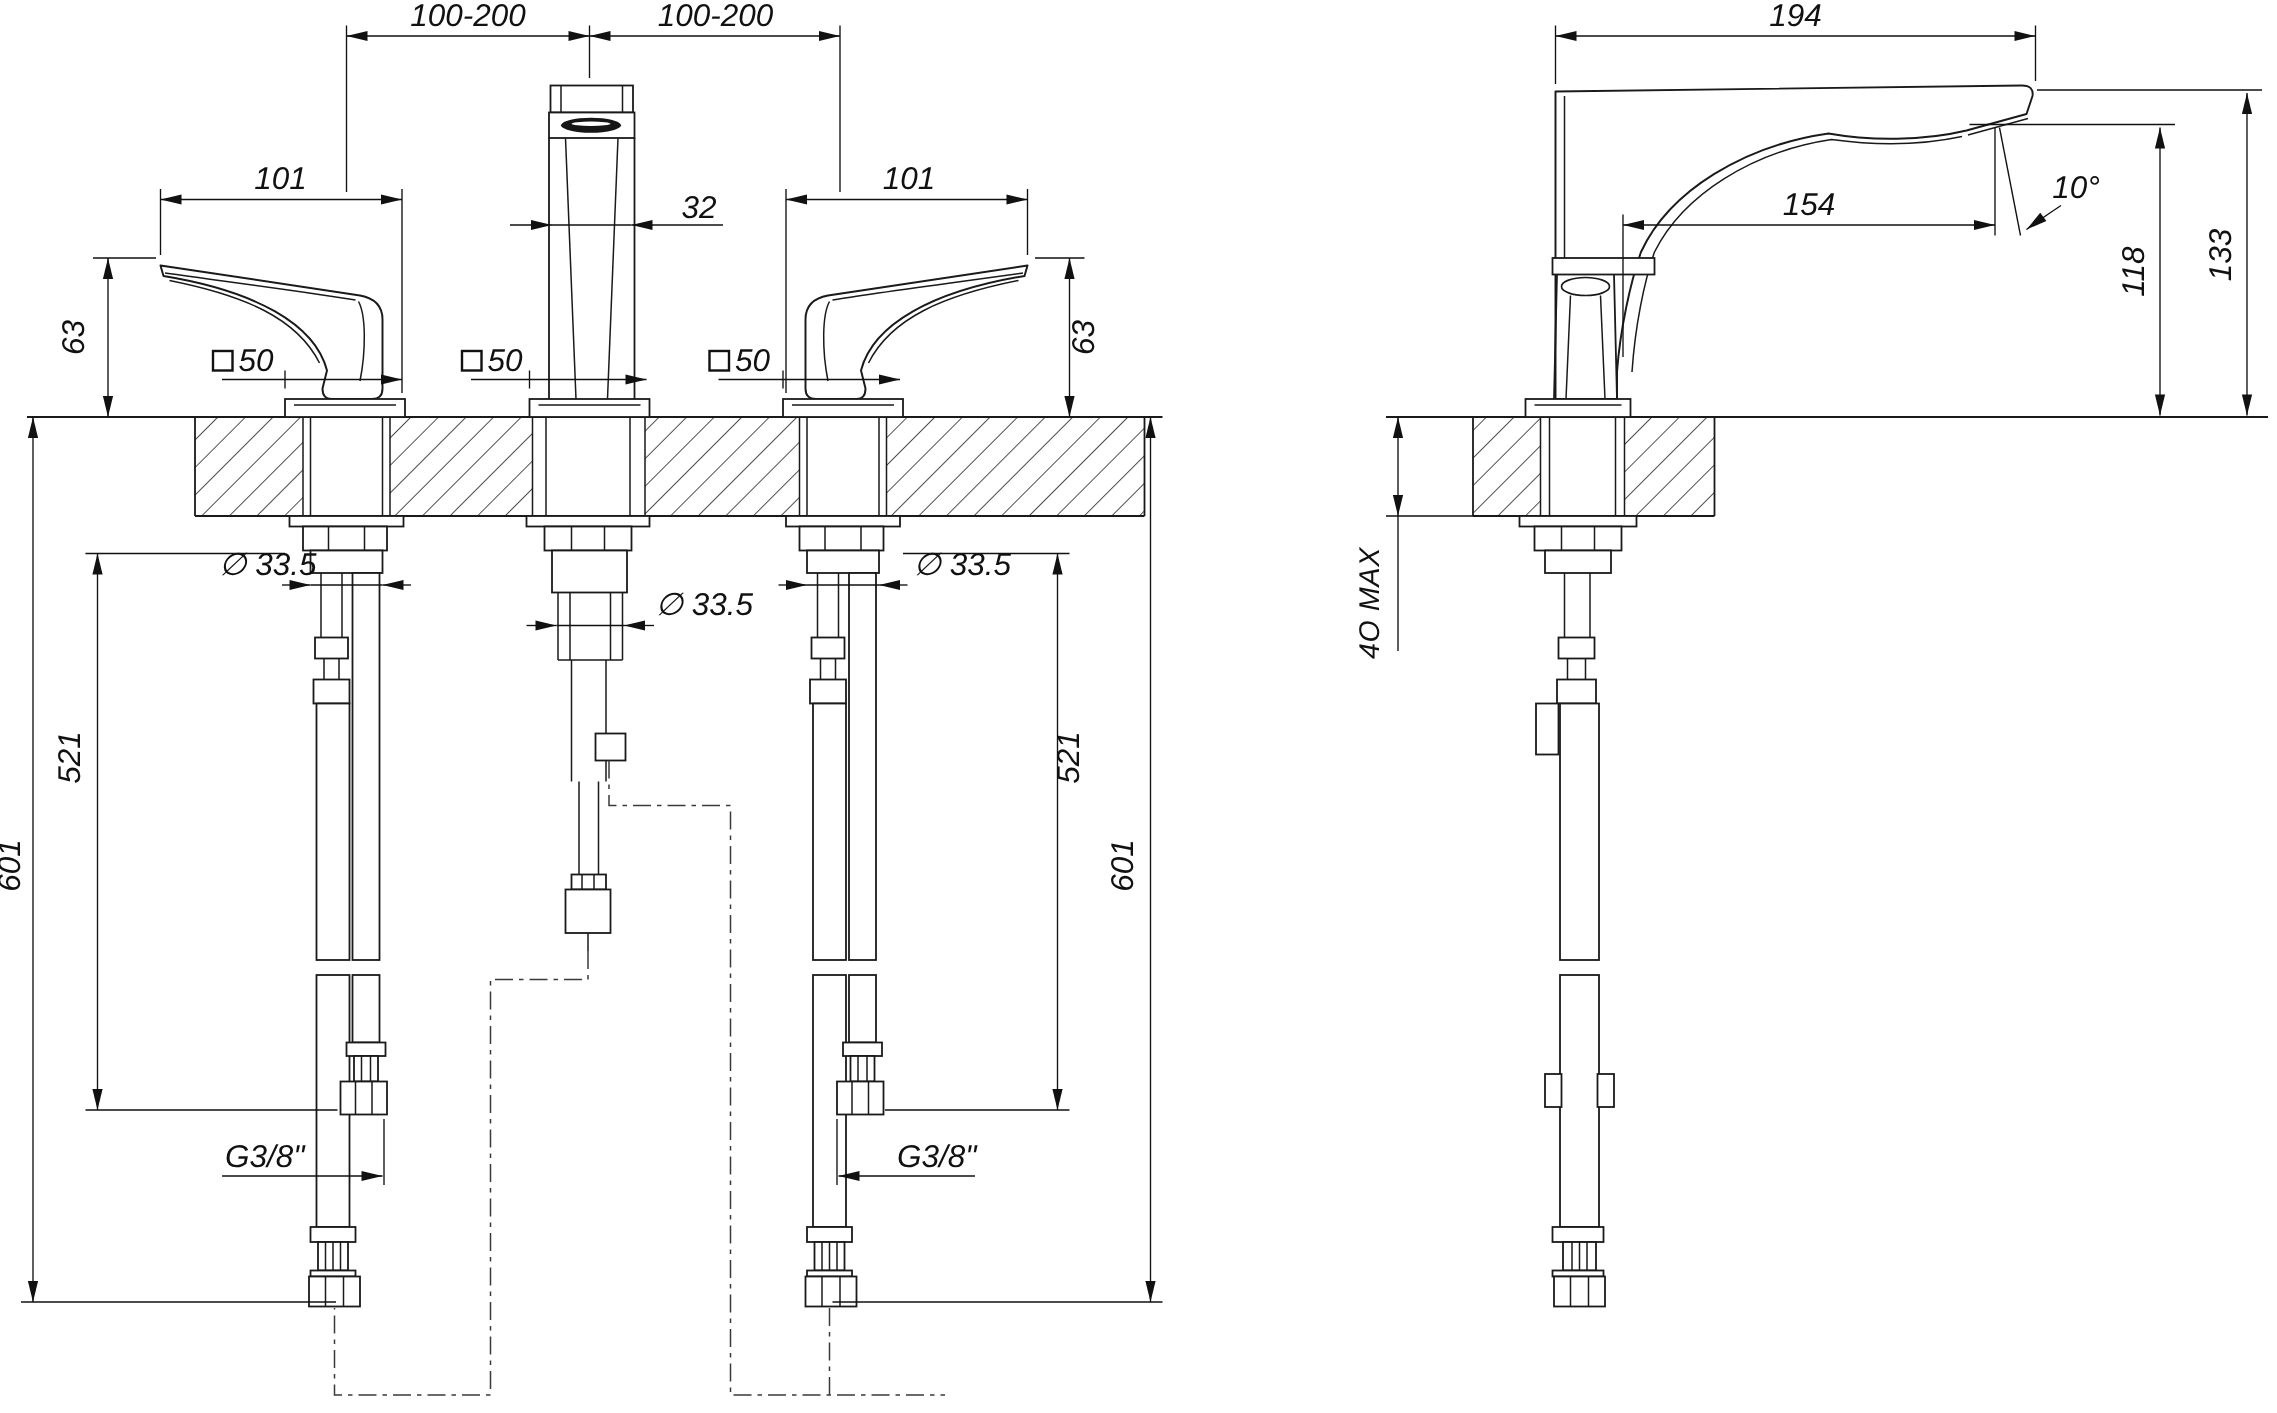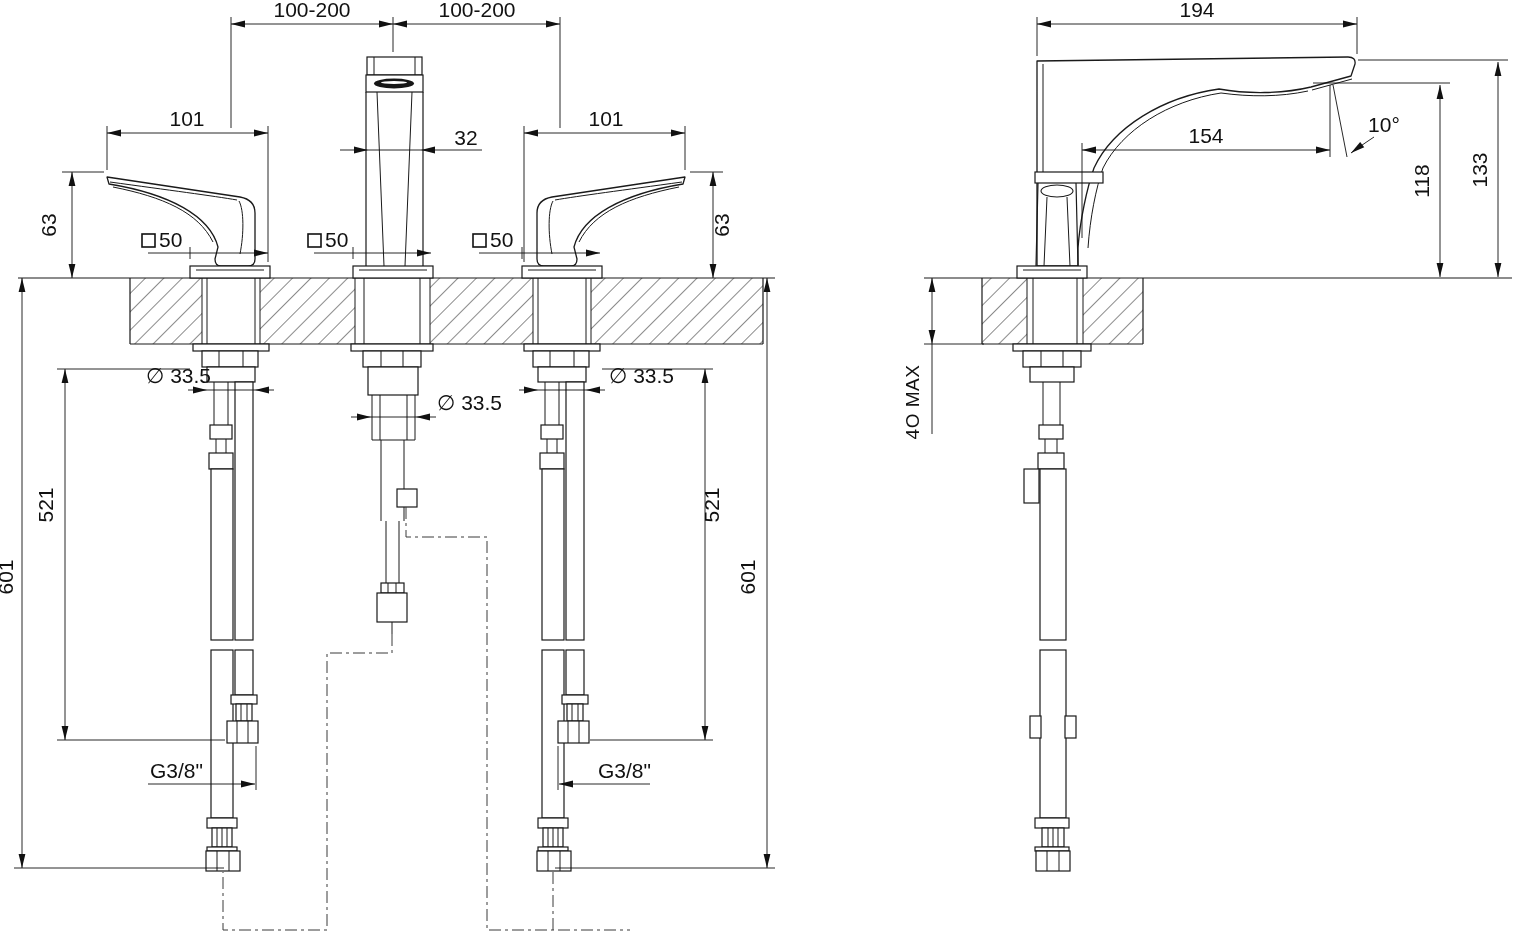--- a/index.html
+++ b/index.html
@@ -1,16 +1,16 @@
 <!DOCTYPE html>
 <html><head>
 <meta charset="utf-8">
 <style>
   html,body { margin:0; padding:0; background:#ffffff; }
-  .stage { width:1518px; height:942px; position:relative; background:#fff; }
+  .stage { width:1518px; height:942px; position:relative; background:#fff;font-style:italic; }
   svg { display:block; }
   .o  { fill:#fff; stroke:#1a1a1a; stroke-width:1.3; stroke-linejoin:round; }
   .of { fill:#fff; stroke:#1a1a1a; stroke-width:1.2; }
   .l  { stroke:#1a1a1a; stroke-width:1.2; fill:none; }
   .th { stroke:#1a1a1a; stroke-width:1; fill:none; }
   .d  { stroke:#111; stroke-width:0.9; fill:none; }
   .dd { stroke:#3a3a3a; stroke-width:1; fill:none; stroke-dasharray:12 4 3 4; }
   .t  { font-family:"Liberation Sans", sans-serif; font-size:21px; fill:#111; }
   .ts { font-family:"Liberation Sans", sans-serif; font-size:19px; fill:#111; letter-spacing:0.5px; }
   .sq { fill:none; stroke:#111; stroke-width:1.6; }

